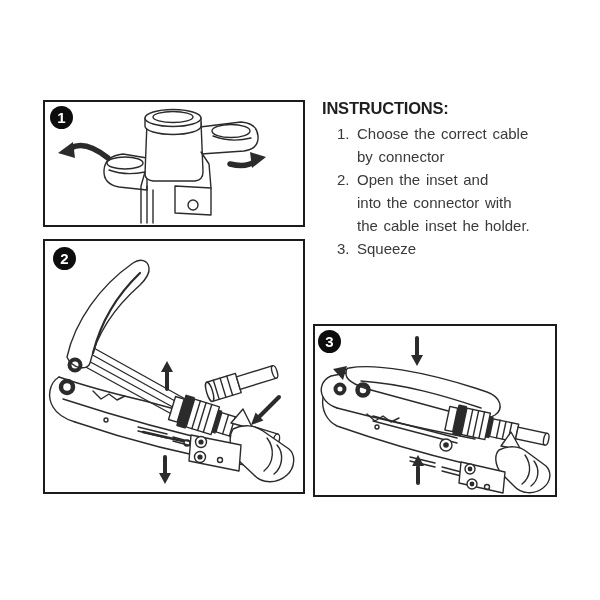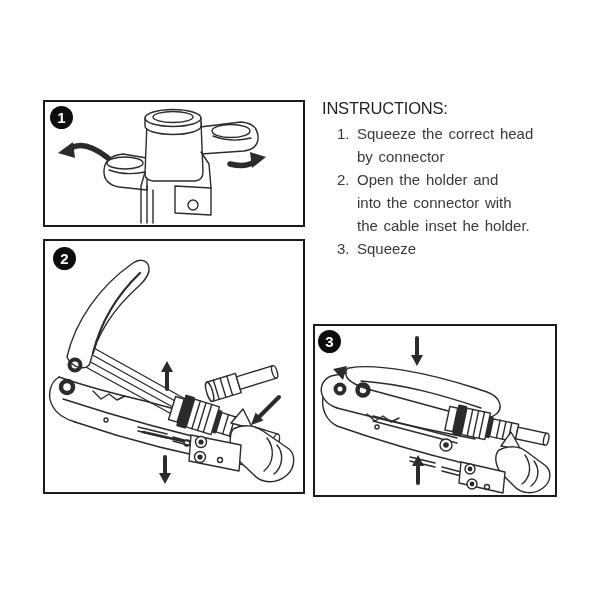--- a/index.html
+++ b/index.html
@@ -25,21 +25,21 @@
     color: var(--badge-text, #ffffff);
     display:flex; align-items:center; justify-content:center;
     font-size:15px; font-weight:bold; line-height:1; z-index:2;
   }
   #badge-1 { left:5px; top:4px; }
   #badge-2 { left:8px; top:6px; }
   #badge-3 { left:3px; top:4px; }
   #instructions { position:absolute; left:322px; top:99px; width:252px; }
   #instructions h2 {
     margin:0 0 4px 0; font-size:16.5px; letter-spacing:-0.2px;
-    color: var(--title-text, #1f1f1f); font-weight:normal;
+    color: var(--title-text, #1f1f1f); font-weight:bold;
   }
   .step { display:flex; align-items:flex-start; margin-left:15px; }
   .step-num {
     flex:none; width:20px; font-size:15px; line-height:23px;
     color: var(--body-text, #3a3a3a);
   }
   .step-lines { flex:1; }
   .step-line {
     font-size:15px; line-height:23px; white-space:nowrap;
     word-spacing:1.5px; color: var(--body-text, #3a3a3a);
@@ -233,28 +233,28 @@
       </g>
     </svg>
   </section>
 
   <aside id="instructions">
     <h2>INSTRUCTIONS:</h2>
     <ol>
       <li class="step">
         <span class="step-num">1.</span>
         <span class="step-lines">
-          <span class="step-line">Squeeze the correct head</span>
+          <span class="step-line">Choose the correct cable</span>
           <span class="step-line">by connector</span>
         </span>
       </li>
       <li class="step">
         <span class="step-num">2.</span>
         <span class="step-lines">
-          <span class="step-line">Open the holder and</span>
+          <span class="step-line">Open the inset and</span>
           <span class="step-line">into the connector with</span>
           <span class="step-line">the cable inset he holder.</span>
         </span>
       </li>
       <li class="step">
         <span class="step-num">3.</span>
         <span class="step-lines">
           <span class="step-line">Squeeze</span>
         </span>
       </li>

